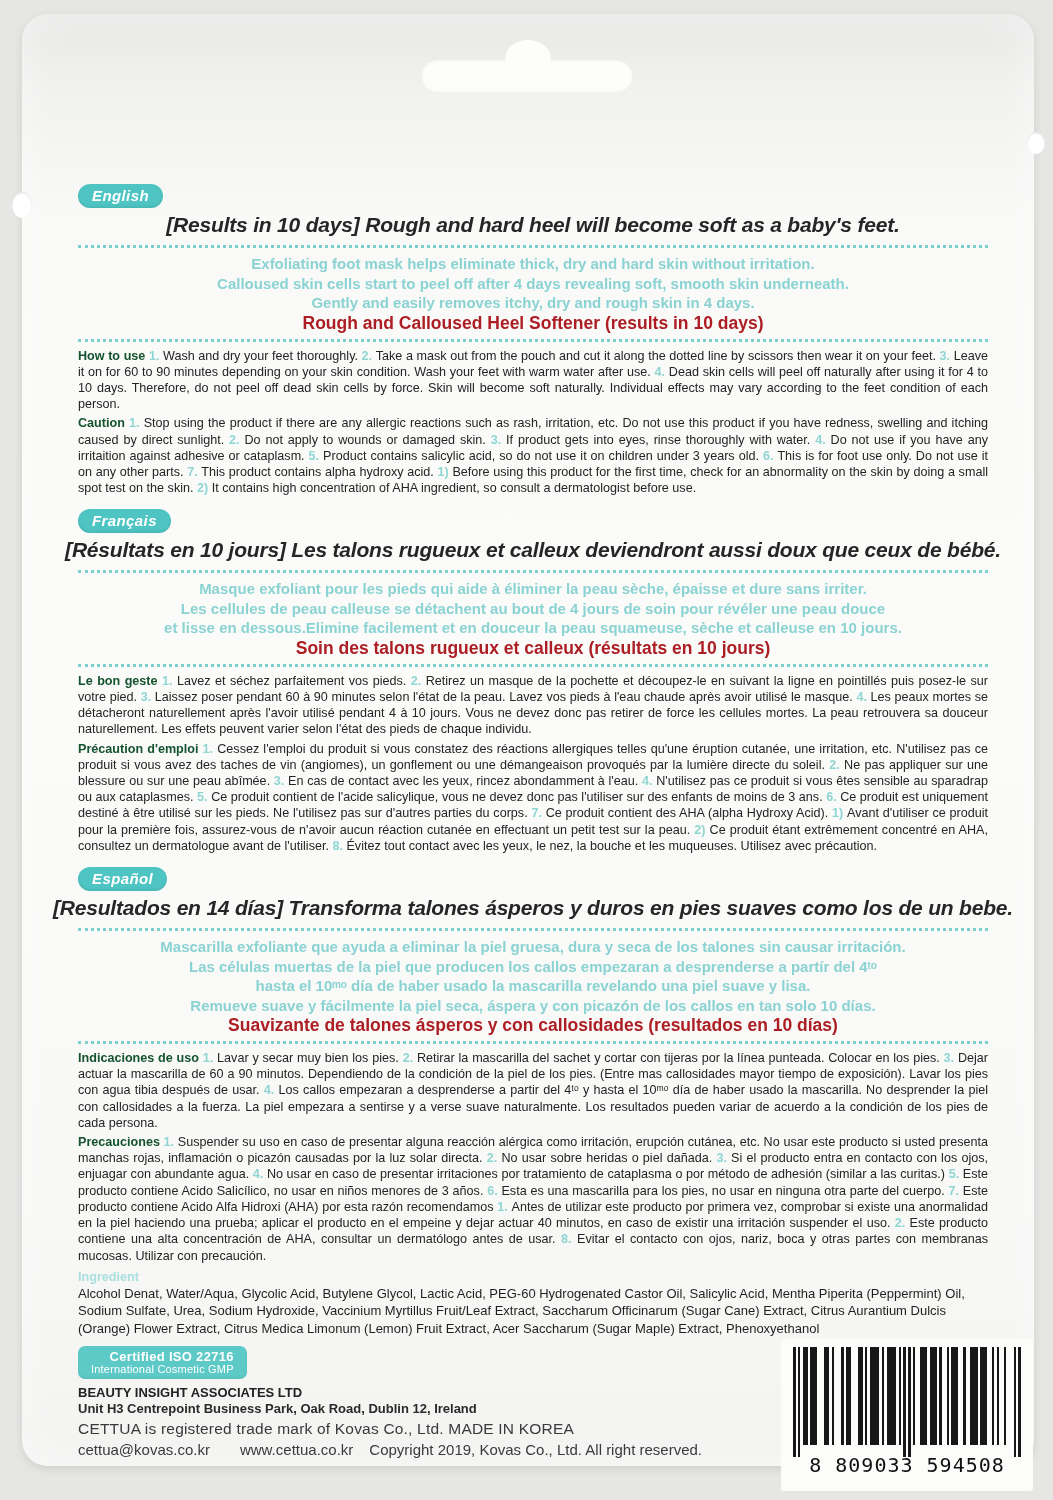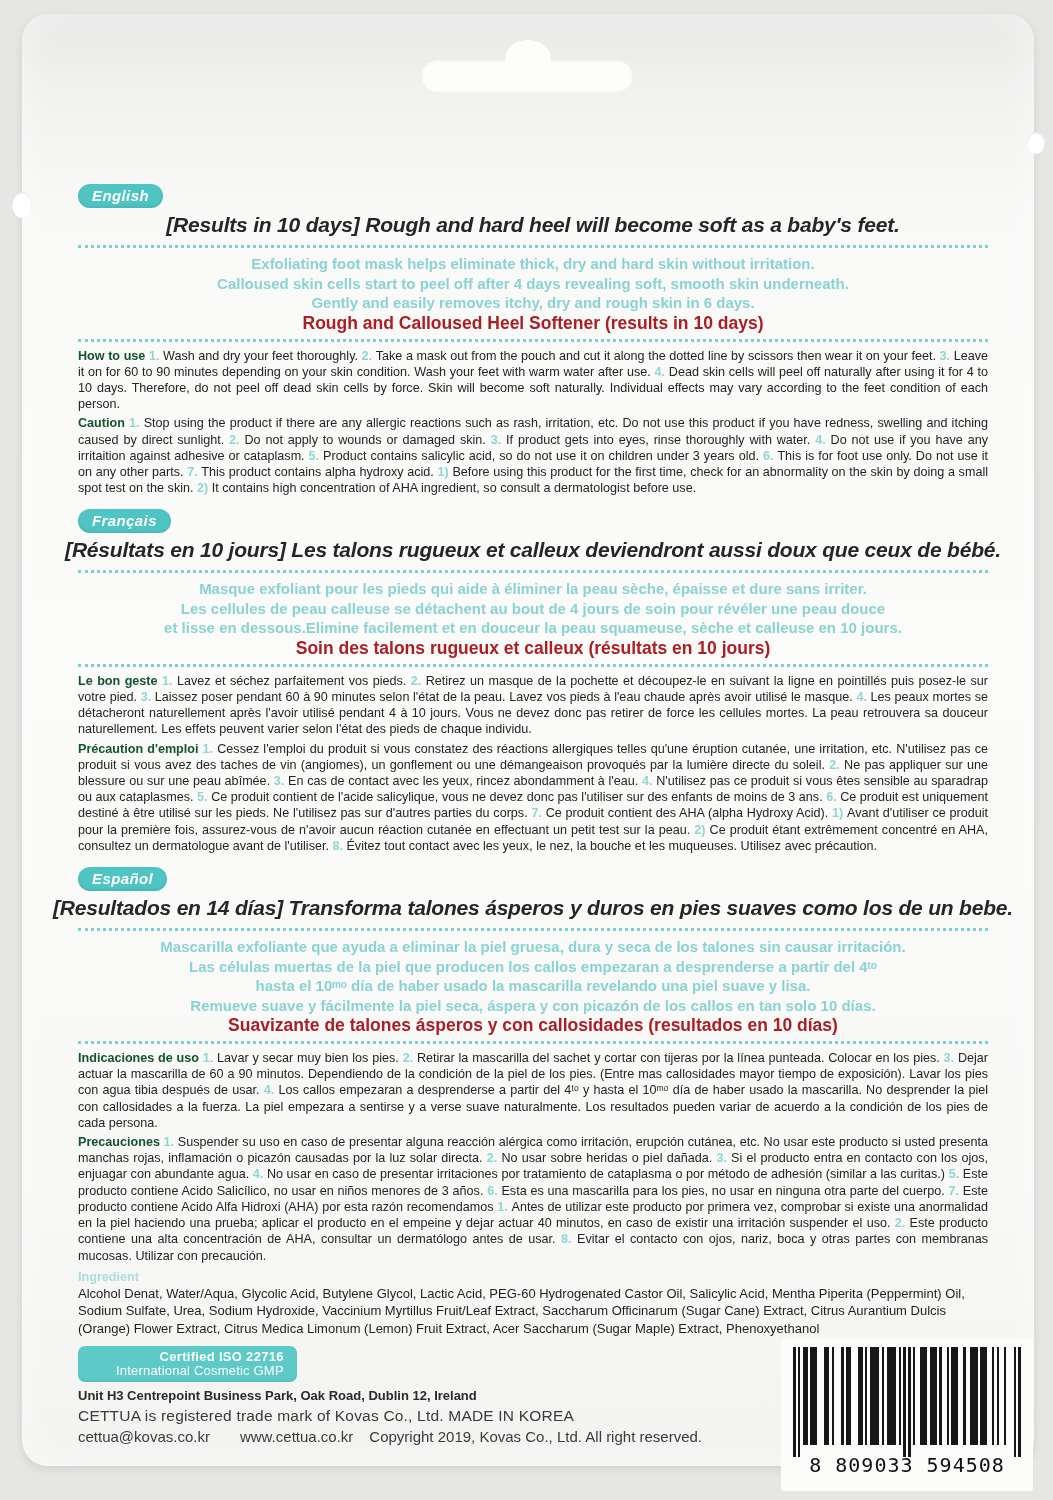--- a/index.html
+++ b/index.html
@@ -34,21 +34,21 @@
   .lang{margin-top:0;}
   .lang + .lang{margin-top:13px;}
 
   .ingredients{margin-top:6px;}
   .ing-label{font-size:12.6px;font-weight:700;color:#a9dfdc;}
   .ing-text{font-size:13px;line-height:17.6px;color:#1f1f1f;text-align:left;margin-top:1px;}
 
   .iso-badge{display:inline-block;margin-top:9px;background:#5ecac7;color:#fff;border-radius:7px;
         padding:3px 13px 4px;text-align:right;box-shadow:inset 0 -2px 3px rgba(0,0,0,.06);}
   .iso1{font-size:13px;font-weight:700;letter-spacing:.3px;}
-  .iso2{font-size:13px;margin-top:-1px;letter-spacing:.2px;margin-left:25px;}
+  .iso2{font-size:11px;margin-top:-1px;letter-spacing:.2px;}
 
   .company{margin-top:6px;max-width:690px;}
   .co1{font-size:13px;font-weight:700;color:#222;}
   .co2{font-size:13px;font-weight:700;color:#2a2a2a;margin-top:1px;}
   .co3{font-size:15.5px;color:#3a3a3a;margin-top:4px;letter-spacing:.2px;}
   .co4{font-size:15px;color:#3a3a3a;margin-top:3px;}
   .co4 .gap1{display:inline-block;width:30px;}
   .co4 .gap2{display:inline-block;width:16px;}
 
   .barcode{position:absolute;right:20px;top:1339px;width:252px;height:152px;background:#fcfcfb;
@@ -72,21 +72,21 @@
 
   <div class="content">
 
     <section class="lang">
       <div class="badge">English</div>
       <div class="headline">[Results in 10 days] Rough and hard heel will become soft as a baby's feet.</div>
       <div class="benefit">
         <div class="benefit-lines">
             <div>Exfoliating foot mask helps eliminate thick, dry and hard skin without irritation.</div>
             <div>Calloused skin cells start to peel off after 4 days revealing soft, smooth skin underneath.</div>
-            <div>Gently and easily removes itchy, dry and rough skin in 6 days.</div>
+            <div>Gently and easily removes itchy, dry and rough skin in 4 days.</div>
           </div>
         <div class="benefit-highlight">Rough and Calloused Heel Softener (results in 10 days)</div>
       </div>
       <p class="bodypar"><span class="seclabel">How to use</span> <span class="segs"><span class="num">1. </span><span>Wash and dry your feet thoroughly. </span><span class="num">2. </span><span>Take a mask out from the pouch and cut it along the dotted line by scissors then wear it on your feet. </span><span class="num">3. </span><span>Leave it on for 60 to 90 minutes depending on your skin condition. Wash your feet with warm water after use. </span><span class="num">4. </span><span>Dead skin cells will peel off naturally after using it for 4 to 10 days. Therefore, do not peel off dead skin cells by force. Skin will become soft naturally. Individual effects may vary according to the feet condition of each person. </span></span></p>
       <p class="bodypar"><span class="seclabel">Caution</span> <span class="segs"><span class="num">1. </span><span>Stop using the product if there are any allergic reactions such as rash, irritation, etc. Do not use this product if you have redness, swelling and itching caused by direct sunlight. </span><span class="num">2. </span><span>Do not apply to wounds or damaged skin. </span><span class="num">3. </span><span>If product gets into eyes, rinse thoroughly with water. </span><span class="num">4. </span><span>Do not use if you have any irritaition against adhesive or cataplasm. </span><span class="num">5. </span><span>Product contains salicylic acid, so do not use it on children under 3 years old. </span><span class="num">6. </span><span>This is for foot use only. Do not use it on any other parts. </span><span class="num">7. </span><span>This product contains alpha hydroxy acid. </span><span class="num">1) </span><span>Before using this product for the first time, check for an abnormality on the skin by doing a small spot test on the skin. </span><span class="num">2) </span><span>It contains high concentration of AHA ingredient, so consult a dermatologist before use. </span></span></p>
     </section>
 
     <section class="lang">
       <div class="badge">Français</div>
       <div class="headline">[Résultats en 10 jours] Les talons rugueux et calleux deviendront aussi doux que ceux de bébé.</div>
@@ -122,20 +122,21 @@
       <div class="ing-label">Ingredient</div>
       <div class="ing-text">Alcohol Denat, Water/Aqua, Glycolic Acid, Butylene Glycol, Lactic Acid, PEG-60 Hydrogenated Castor Oil, Salicylic Acid, Mentha Piperita (Peppermint) Oil, Sodium Sulfate, Urea, Sodium Hydroxide, Vaccinium Myrtillus Fruit/Leaf Extract, Saccharum Officinarum (Sugar Cane) Extract, Citrus Aurantium Dulcis (Orange) Flower Extract, Citrus Medica Limonum (Lemon) Fruit Extract, Acer Saccharum (Sugar Maple) Extract, Phenoxyethanol</div>
     </div>
 
     <div class="iso-badge">
       <div class="iso1">Certified ISO 22716</div>
       <div class="iso2">International Cosmetic GMP</div>
     </div>
 
     <div class="company">
+      <div class="co1">BEAUTY INSIGHT ASSOCIATES LTD</div>
       <div class="co2">Unit H3 Centrepoint Business Park, Oak Road, Dublin 12, Ireland</div>
       <div class="co3">CETTUA is registered trade mark of Kovas Co., Ltd. MADE IN KOREA</div>
       <div class="co4">
         <span>cettua@kovas.co.kr</span><span class="gap1"></span><span>www.cettua.co.kr</span><span class="gap2"></span><span>Copyright 2019, Kovas Co., Ltd. All right reserved.</span>
       </div>
     </div>
 
   </div>
 
   <div class="barcode">

